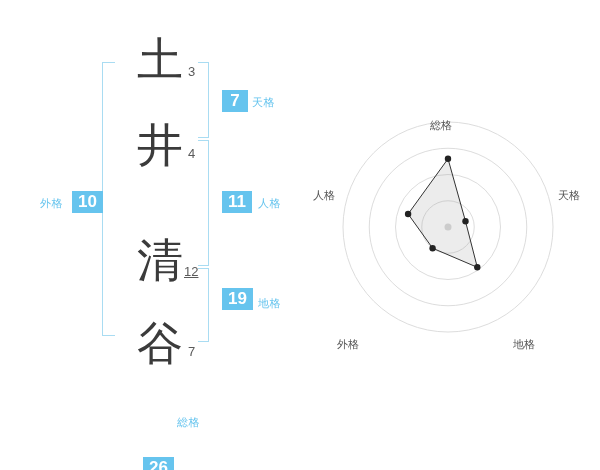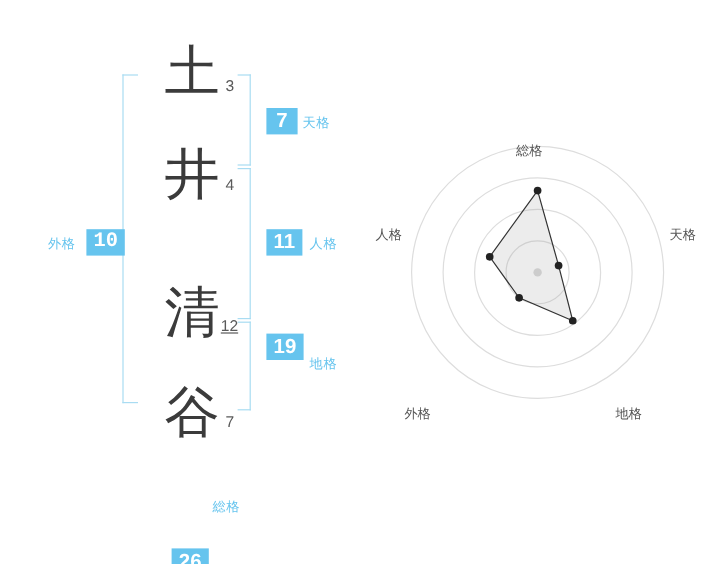--- a/index.html
+++ b/index.html
@@ -112,25 +112,25 @@
 
     <div class="kanji" style="left:130px; top:320px;">谷</div>
     <div class="kanji-num" style="left:188px; top:344px;">7</div>
 
     <div class="badge" style="left:222px; top:90px;">7</div>
     <div class="badge-label" style="left:252px; top:95px;">天格</div>
 
     <div class="badge" style="left:222px; top:191px;">11</div>
     <div class="badge-label" style="left:258px; top:196px;">人格</div>
 
-    <div class="badge" style="left:222px; top:278px;text-align:center;">19</div>
+    <div class="badge" style="left:222px; top:288px;text-align:center;">19</div>
     <div class="badge-label" style="left:258px; top:296px;">地格</div>
 
     <div class="badge-label" style="left:40px; top:196px;">外格</div>
-    <div class="badge" style="left:72px; top:191px;font-family:Liberation Mono, monospace;">10</div>
+    <div class="badge" style="left:72px; top:191px;">10</div>
 
     <div class="badge" style="left:143px; top:414px;margin-top:43px;">26</div>
     <div class="badge-label" style="left:177px; top:415px;">総格</div>
   </div>
 
   <div class="radar-panel">
     <svg id="radar-svg" width="295" height="290" viewBox="0 0 295 290">
       <g id="radar-grid">
           <circle cx="143" cy="127" r="105" fill="none" stroke="#dddddd" stroke-width="1"></circle>
           <circle cx="143" cy="127" r="78.75" fill="none" stroke="#dddddd" stroke-width="1"></circle>

